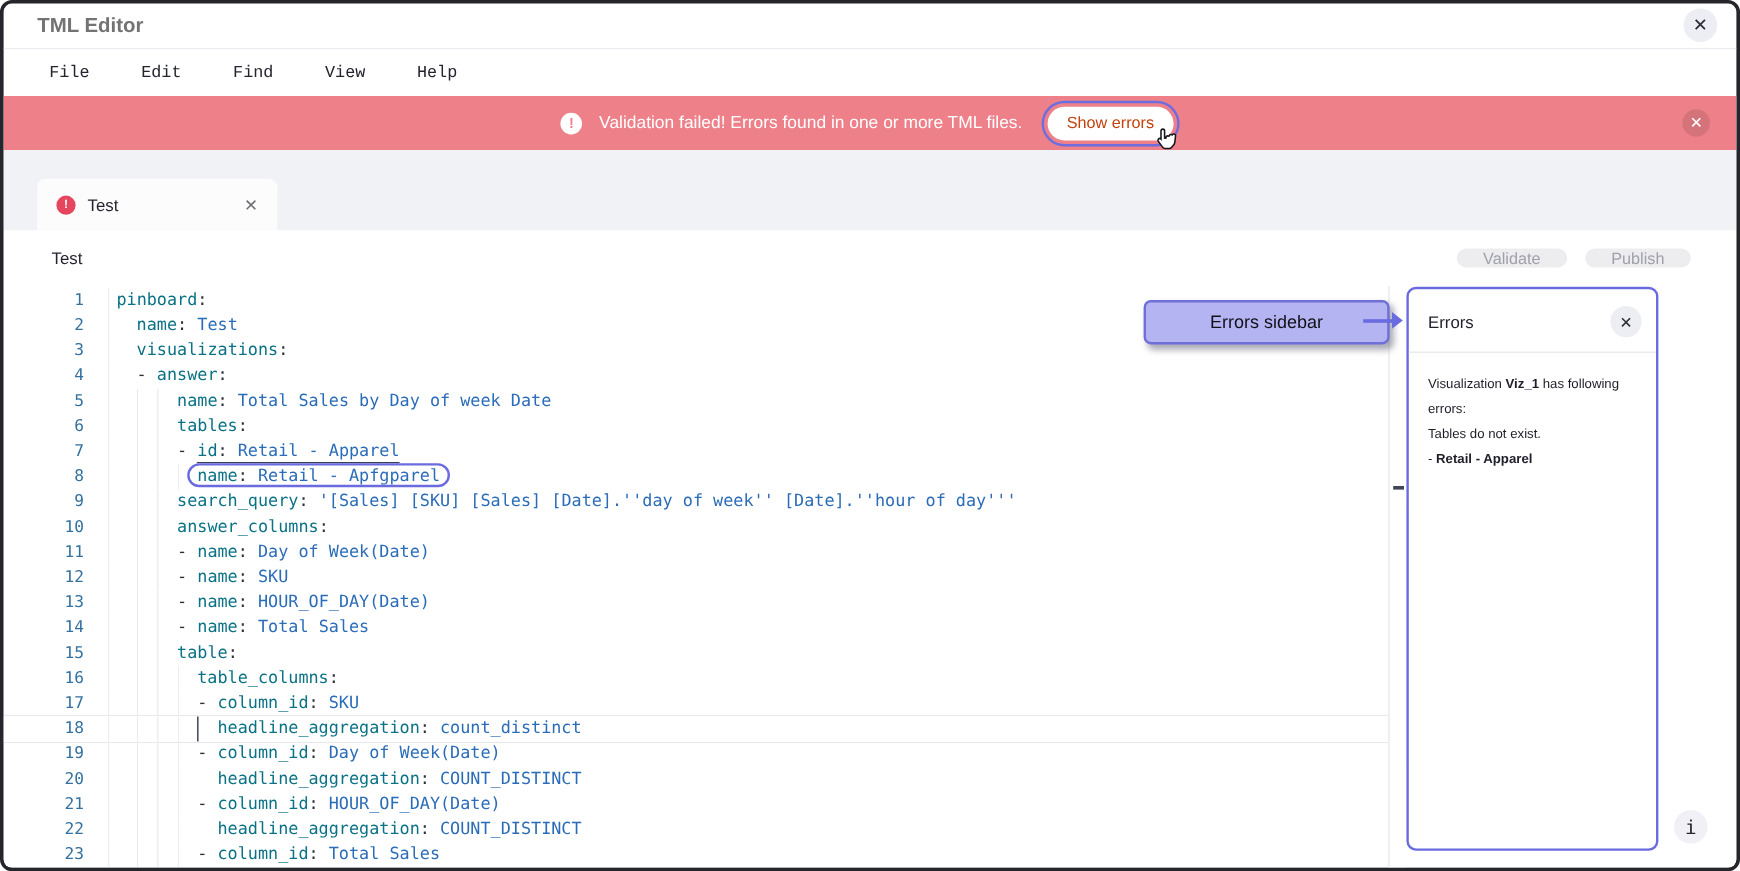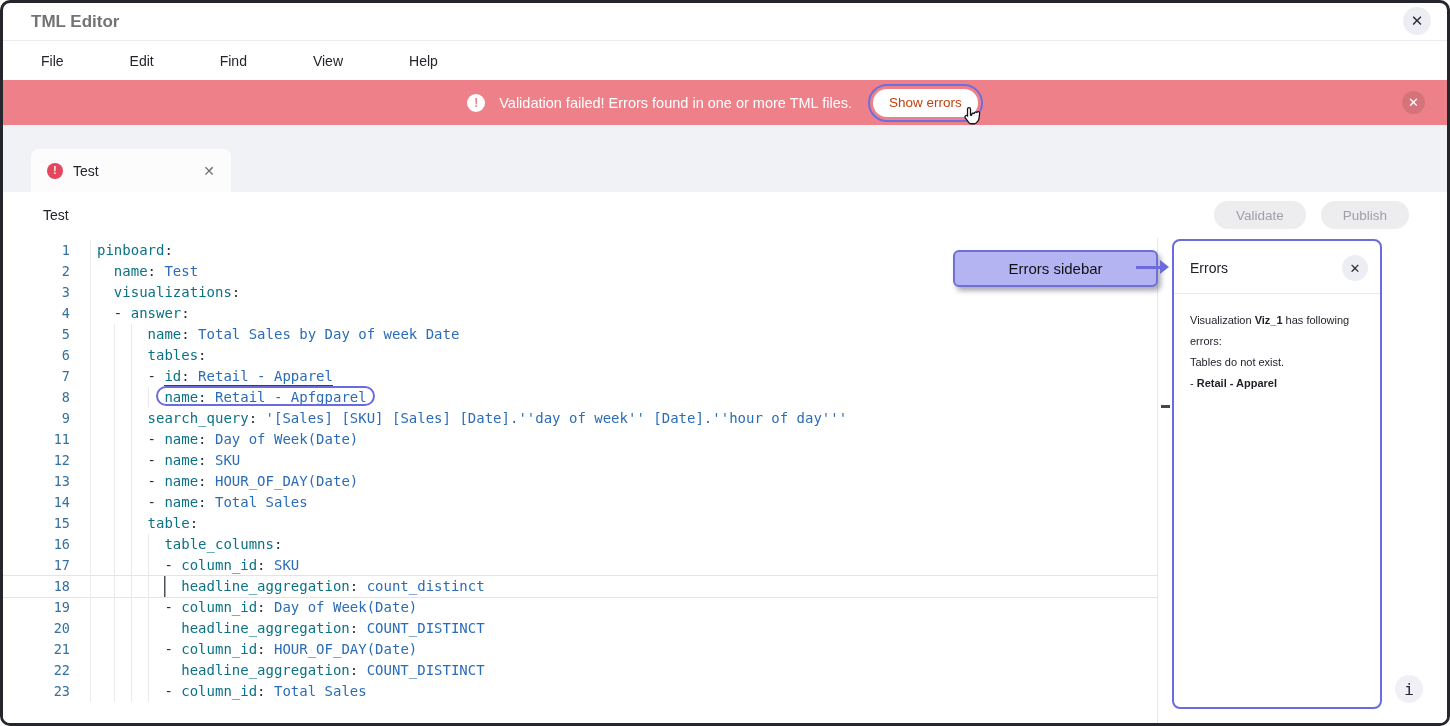--- a/index.html
+++ b/index.html
@@ -8,41 +8,41 @@
     position:relative;width:1450px;height:726px;
     border:3px solid #24262b;border-radius:10px;overflow:hidden;
     background:#fff;font-family:"Liberation Sans",sans-serif;color:#23242e;
   }
   
   .titlebar{height:38px;display:flex;align-items:center;padding-left:28px;border-bottom:1px solid #ebebef;position:relative;}
   .titlebar .title{font-size:17px;font-weight:700;color:#737373;}
   .circle-btn{border:none;cursor:pointer;display:flex;align-items:center;justify-content:center;border-radius:50%;background:#edeef3;color:#2b2c34;}
   .close-top{position:absolute;right:16px;top:4px;width:28px;height:28px;font-size:15px;}
   
-  .menubar{height:39px;display:flex;align-items:center;padding-left:38px;gap:66px;}
+  .menubar{height:39px;display:flex;align-items:center;padding-left:38px;gap:43px;font-family:Liberation Mono, monospace;}
   .menu-item{font-size:14px;color:#23242e;cursor:pointer;}
   
   .banner{height:45px;background:#ee8089;position:relative;display:flex;align-items:center;justify-content:center;gap:14px;color:#fff;}
   .bang-icon{width:18px;height:18px;border-radius:50%;background:#fff;color:#ee8089;font-weight:700;font-size:12px;display:inline-flex;align-items:center;justify-content:center;}
   .banner-msg{font-size:14.5px;}
   .ring{position:relative;display:inline-flex;border:2.5px solid #6d6de0;border-radius:19px;padding:3px;margin-left:2px;}
   .show-errors{border:none;cursor:pointer;background:#fff;color:#c2410c;height:28px;padding:0 16px;border-radius:14px;font-size:13.5px;font-family:inherit;}
   .cursor-hand{position:absolute;right:-4px;bottom:-9px;}
   .banner-close{position:absolute;right:22px;top:11px;width:23px;height:23px;border:none;border-radius:50%;background:rgba(0,0,0,0.10);color:#fff;font-size:13px;display:flex;align-items:center;justify-content:center;cursor:pointer;}
   
   .tabstrip{height:67px;background:#f1f2f5;display:flex;align-items:flex-end;padding-left:28px;}
   .tab{width:200px;height:43px;background:#fcfcfd;border-radius:7px 7px 0 0;display:flex;align-items:center;padding:0 16px;gap:10px;cursor:pointer;}
   .tab-dot{width:16px;height:16px;border-radius:50%;background:#e5455d;color:#fff;font-size:10px;font-weight:700;display:inline-flex;align-items:center;justify-content:center;flex:0 0 16px;}
   .tab-label{font-size:14px;color:#23242e;}
   .tab-close{margin-left:auto;color:#6f7076;font-size:14px;cursor:pointer;}
   
   .toolbar{height:46px;display:flex;align-items:center;padding:0 38px 0 40px;background:#fff;}
   .file-name{font-size:14px;color:#23242e;}
   .toolbar .actions{margin-left:auto;display:flex;gap:15px;}
-  .pill-btn{border:none;background:#ededef;color:#9fa0aa;height:28px;padding:0 22px;border-radius:14px;font-size:13.5px;font-family:inherit;cursor:default;}
+  .pill-btn{border:none;background:#ededef;color:#9fa0aa;height:16px;padding:0 22px;border-radius:14px;font-size:13.5px;font-family:inherit;cursor:default;}
   
   .editor{position:relative;height:485px;background:#fff;font-family:"DejaVu Sans Mono",monospace;font-size:14px;line-height:21px;overflow:hidden;}
   #code{position:absolute;left:0;top:2px;width:1154px;}
   .row{display:flex;height:21px;white-space:pre;}
   .row.active{box-shadow:0 -1px 0 #e3e3e8, 0 1px 0 #e3e3e8;}
   .gutter{flex:0 0 88px;width:88px;text-align:right;padding-right:20px;color:#34719f;border-right:1px solid #ececf1;font-size:13.5px;}
   .codecell{padding-left:6px;}
   .ind{display:inline-block;width:2ch;height:21px;vertical-align:top;}
   .ind.g{box-shadow:inset 1px 0 0 #e9e9ee;}
   .ind.cur{box-shadow:inset 1.5px 0 0 #4a505c;}
@@ -122,20 +122,21 @@
     <div id="code">
         <div class="row"><div class="gutter">1</div><div class="codecell"><span class="k">pinboard</span><span class="p">:</span></div></div>
         <div class="row"><div class="gutter">2</div><div class="codecell"><span class="ind">  </span><span class="k">name</span><span class="p">: </span><span class="v">Test</span></div></div>
         <div class="row"><div class="gutter">3</div><div class="codecell"><span class="ind">  </span><span class="k">visualizations</span><span class="p">:</span></div></div>
         <div class="row"><div class="gutter">4</div><div class="codecell"><span class="ind">  </span><span class="p">- </span><span class="k">answer</span><span class="p">:</span></div></div>
         <div class="row"><div class="gutter">5</div><div class="codecell"><span class="ind">  </span><span class="ind g">  </span><span class="ind g">  </span><span class="k">name</span><span class="p">: </span><span class="v">Total Sales by Day of week Date</span></div></div>
         <div class="row"><div class="gutter">6</div><div class="codecell"><span class="ind">  </span><span class="ind g">  </span><span class="ind g">  </span><span class="k">tables</span><span class="p">:</span></div></div>
         <div class="row"><div class="gutter">7</div><div class="codecell"><span class="ind">  </span><span class="ind g">  </span><span class="ind g">  </span><span class="p">- </span><span class="uwrap"><span class="k">id</span><span class="p">: </span><span class="v">Retail - Apparel</span></span></div></div>
         <div class="row"><div class="gutter">8</div><div class="codecell"><span class="ind">  </span><span class="ind g">  </span><span class="ind g">  </span><span class="ind g">  </span><span class="boxwrap"><span class="k">name</span><span class="p">: </span><span class="v">Retail - Apfgparel</span></span></div></div>
         <div class="row"><div class="gutter">9</div><div class="codecell"><span class="ind">  </span><span class="ind g">  </span><span class="ind g">  </span><span class="k">search_query</span><span class="p">: </span><span class="v">'[Sales] [SKU] [Sales] [Date].''day of week'' [Date].''hour of day'''</span></div></div>
+        <div class="row"><div class="gutter">10</div><div class="codecell"><span class="ind">  </span><span class="ind g">  </span><span class="ind g">  </span><span class="k">answer_columns</span><span class="p">:</span></div></div>
         <div class="row"><div class="gutter">11</div><div class="codecell"><span class="ind">  </span><span class="ind g">  </span><span class="ind g">  </span><span class="p">- </span><span class="k">name</span><span class="p">: </span><span class="v">Day of Week(Date)</span></div></div>
         <div class="row"><div class="gutter">12</div><div class="codecell"><span class="ind">  </span><span class="ind g">  </span><span class="ind g">  </span><span class="p">- </span><span class="k">name</span><span class="p">: </span><span class="v">SKU</span></div></div>
         <div class="row"><div class="gutter">13</div><div class="codecell"><span class="ind">  </span><span class="ind g">  </span><span class="ind g">  </span><span class="p">- </span><span class="k">name</span><span class="p">: </span><span class="v">HOUR_OF_DAY(Date)</span></div></div>
         <div class="row"><div class="gutter">14</div><div class="codecell"><span class="ind">  </span><span class="ind g">  </span><span class="ind g">  </span><span class="p">- </span><span class="k">name</span><span class="p">: </span><span class="v">Total Sales</span></div></div>
         <div class="row"><div class="gutter">15</div><div class="codecell"><span class="ind">  </span><span class="ind g">  </span><span class="ind g">  </span><span class="k">table</span><span class="p">:</span></div></div>
         <div class="row"><div class="gutter">16</div><div class="codecell"><span class="ind">  </span><span class="ind g">  </span><span class="ind g">  </span><span class="ind g">  </span><span class="k">table_columns</span><span class="p">:</span></div></div>
         <div class="row"><div class="gutter">17</div><div class="codecell"><span class="ind">  </span><span class="ind g">  </span><span class="ind g">  </span><span class="ind g">  </span><span class="p">- </span><span class="k">column_id</span><span class="p">: </span><span class="v">SKU</span></div></div>
         <div class="row active"><div class="gutter">18</div><div class="codecell"><span class="ind">  </span><span class="ind g">  </span><span class="ind g">  </span><span class="ind g">  </span><span class="ind cur">  </span><span class="k">headline_aggregation</span><span class="p">: </span><span class="v">count_distinct</span></div></div>
         <div class="row"><div class="gutter">19</div><div class="codecell"><span class="ind">  </span><span class="ind g">  </span><span class="ind g">  </span><span class="ind g">  </span><span class="p">- </span><span class="k">column_id</span><span class="p">: </span><span class="v">Day of Week(Date)</span></div></div>
         <div class="row"><div class="gutter">20</div><div class="codecell"><span class="ind">  </span><span class="ind g">  </span><span class="ind g">  </span><span class="ind g">  </span><span class="ind">  </span><span class="k">headline_aggregation</span><span class="p">: </span><span class="v">COUNT_DISTINCT</span></div></div>

